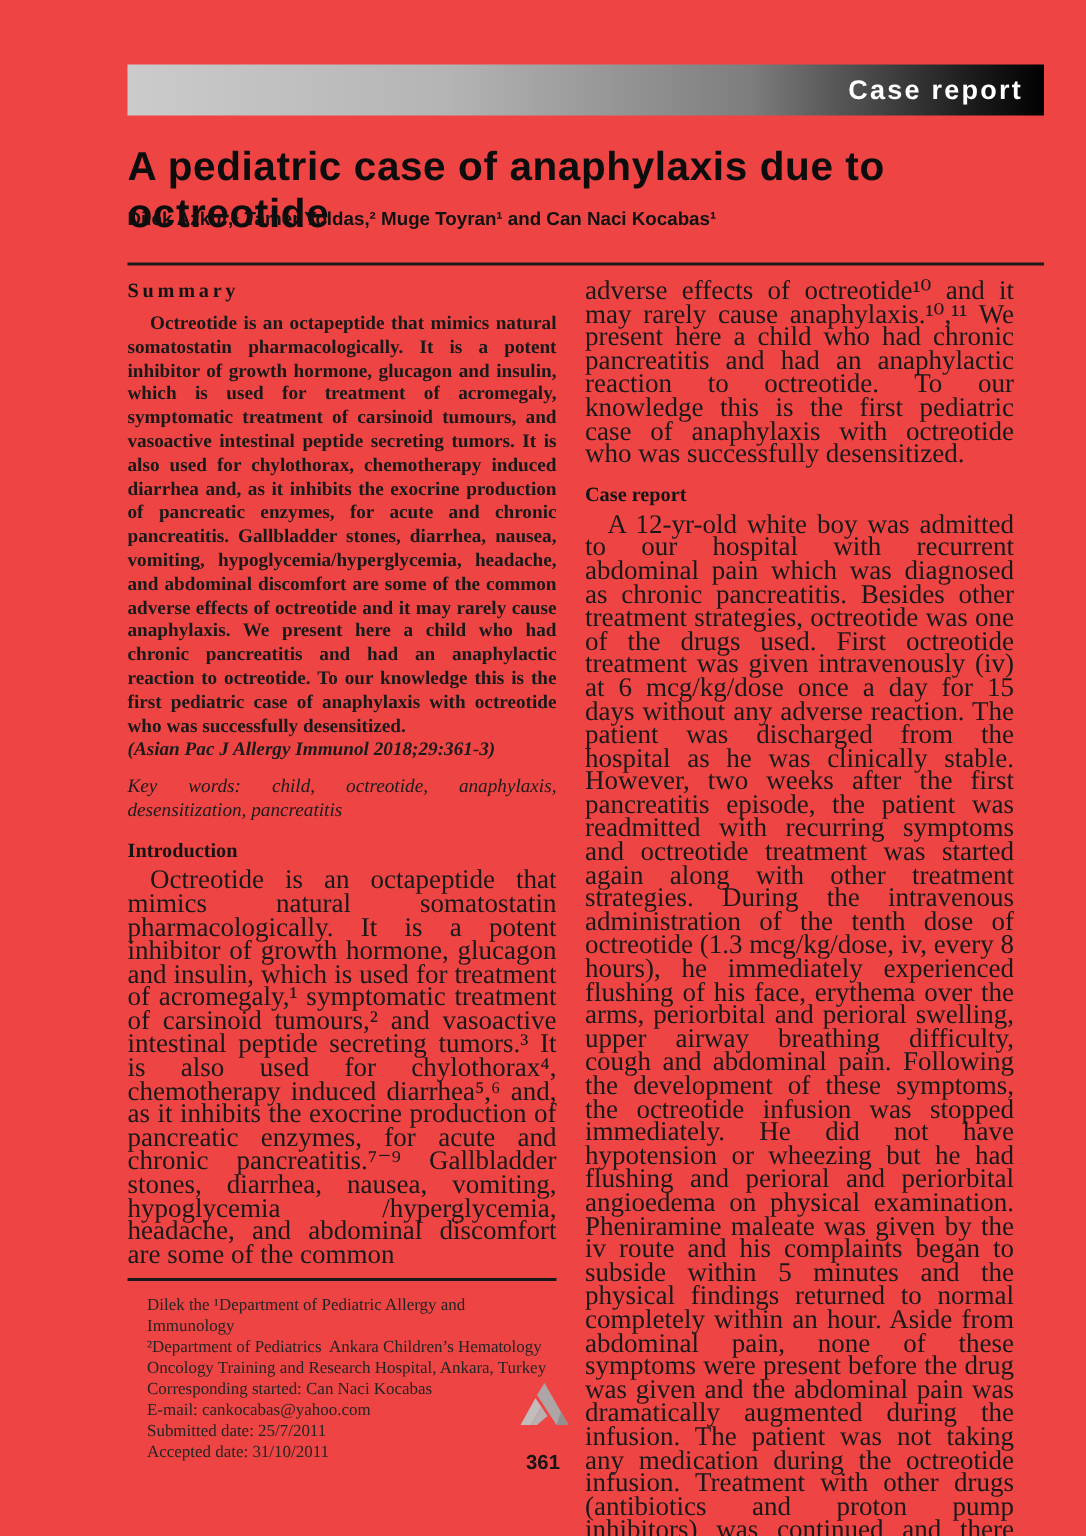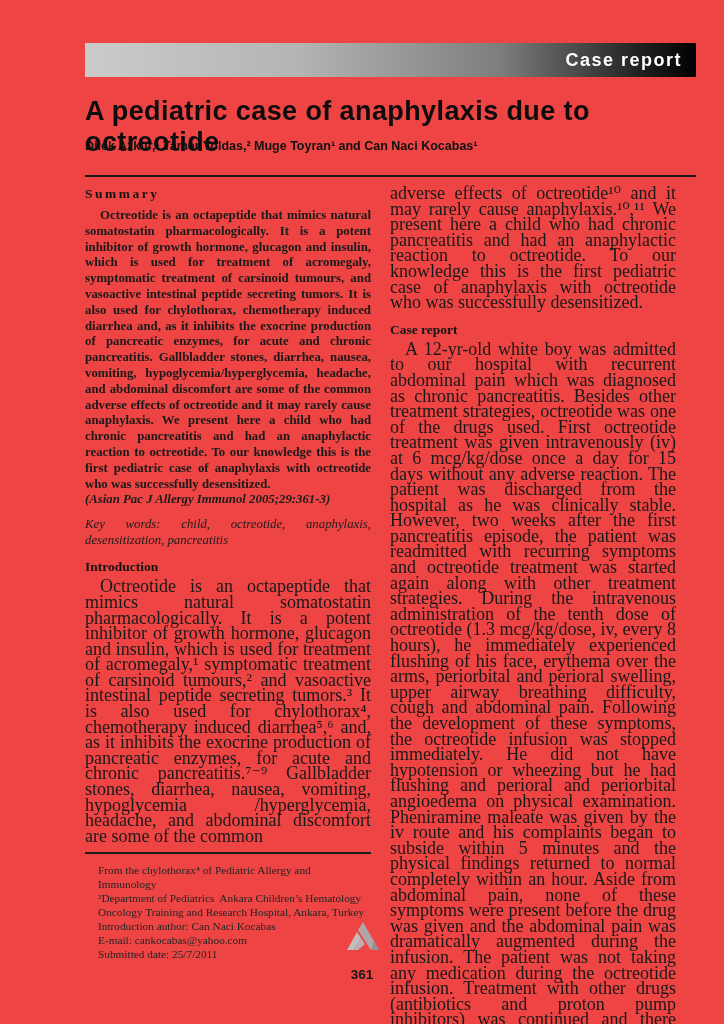--- a/index.html
+++ b/index.html
@@ -157,31 +157,32 @@
 
   <div class="authors">Dilek Azkur,¹ Tamer Yoldas,² Muge Toyran¹ and Can Naci Kocabas¹</div>
 
   <div class="rule-top"></div>
 
   <div class="columns">
 
     <div class="col">
       <h2 class="section-heading summary-heading">Summary</h2>
       <p class="body-text summary-body indent">Octreotide is an octapeptide that mimics natural somatostatin pharmacologically. It is a potent inhibitor of growth hormone, glucagon and insulin, which is used for treatment of acromegaly, symptomatic treatment of carsinoid tumours, and vasoactive intestinal peptide secreting tumors. It is also used for chylothorax, chemotherapy induced diarrhea and, as it inhibits the exocrine production of pancreatic enzymes, for acute and chronic pancreatitis. Gallbladder stones, diarrhea, nausea, vomiting, hypoglycemia/hyperglycemia, headache, and abdominal discomfort are some of the common adverse effects of octreotide and it may rarely cause anaphylaxis. We present here a child who had chronic pancreatitis and had an anaphylactic reaction to octreotide. To our knowledge this is the first pediatric case of anaphylaxis with octreotide who was successfully desensitized.</p>
-      <p class="citation">(Asian Pac J Allergy Immunol 2005;29:361-3)</p>
+      <p class="citation">(Asian Pac J Allergy Immunol 2018;29:361-3)</p>
       <p class="keywords"><span class="keywords-label">Key words:</span> <span>child, octreotide, anaphylaxis, desensitization, pancreatitis</span></p>
       <h2 class="section-heading intro-heading">Introduction</h2>
       <p class="body-text indent">Octreotide is an octapeptide that mimics natural somatostatin pharmacologically. It is a potent inhibitor of growth hormone, glucagon and insulin, which is used for treatment of acromegaly,¹ symptomatic treatment of carsinoid tumours,² and vasoactive intestinal peptide secreting tumors.³ It is also used for chylothorax⁴, chemotherapy induced diarrhea⁵,⁶ and, as it inhibits the exocrine production of pancreatic enzymes, for acute and chronic pancreatitis.⁷⁻⁹ Gallbladder stones, diarrhea, nausea, vomiting, hypoglycemia /hyperglycemia, headache, and abdominal discomfort are some of the common</p>
       <div class="rule-foot"></div>
       <div class="footnote">
-        <div>From the chylothorax⁴ of Pediatric Allergy and Immunology</div>
+        <div>Dilek the ¹Department of Pediatric Allergy and Immunology</div>
         <div>²Department of Pediatrics  Ankara Children’s Hematology Oncology Training and Research Hospital, Ankara, Turkey</div>
-        <div>Introduction author: Can Naci Kocabas</div>
+        <div>Corresponding started: Can Naci Kocabas</div>
         <div>E-mail: cankocabas@yahoo.com</div>
         <div>Submitted date: 25/7/2011</div>
+        <div>Accepted date: 31/10/2011</div>
       </div>
     </div>
 
     <div class="col">
       <p class="body-text">adverse effects of octreotide¹⁰ and it may rarely cause anaphylaxis.¹⁰,¹¹ We present here a child who had chronic pancreatitis and had an anaphylactic reaction to octreotide. To our knowledge this is the first pediatric case of anaphylaxis with octreotide who was successfully desensitized.</p>
       <h2 class="section-heading case-heading">Case report</h2>
       <p class="body-text indent">A 12-yr-old white boy was admitted to our hospital with recurrent abdominal pain which was diagnosed as chronic pancreatitis. Besides other treatment strategies, octreotide was one of the drugs used. First octreotide treatment was given intravenously (iv) at 6 mcg/kg/dose once a day for 15 days without any adverse reaction. The patient was discharged from the hospital as he was clinically stable. However, two weeks after the first pancreatitis episode, the patient was readmitted with recurring symptoms and octreotide treatment was started again along with other treatment strategies. During the intravenous administration of the tenth dose of octreotide (1.3 mcg/kg/dose, iv, every 8 hours), he immediately experienced flushing of his face, erythema over the arms, periorbital and perioral swelling, upper airway breathing difficulty, cough and abdominal pain. Following the development of these symptoms, the octreotide infusion was stopped immediately. He did not have hypotension or wheezing but he had flushing and perioral and periorbital angioedema on physical examination. Pheniramine maleate was given by the iv route and his complaints began to subside within 5 minutes and the physical findings returned to normal completely within an hour. Aside from abdominal pain, none of these symptoms were present before the drug was given and the abdominal pain was dramatically augmented during the infusion. The patient was not taking any medication during the octreotide infusion. Treatment with other drugs (antibiotics and proton pump inhibitors) was continued and there was no reaction with these medications. The patient did not have pyrexia, infection, other than pancreatitis, peptic ulcer or malnutrition. Liver and kidney function tests were within normal limits but the serum lipase and pancreatic</p>
     </div>
 
   </div>

